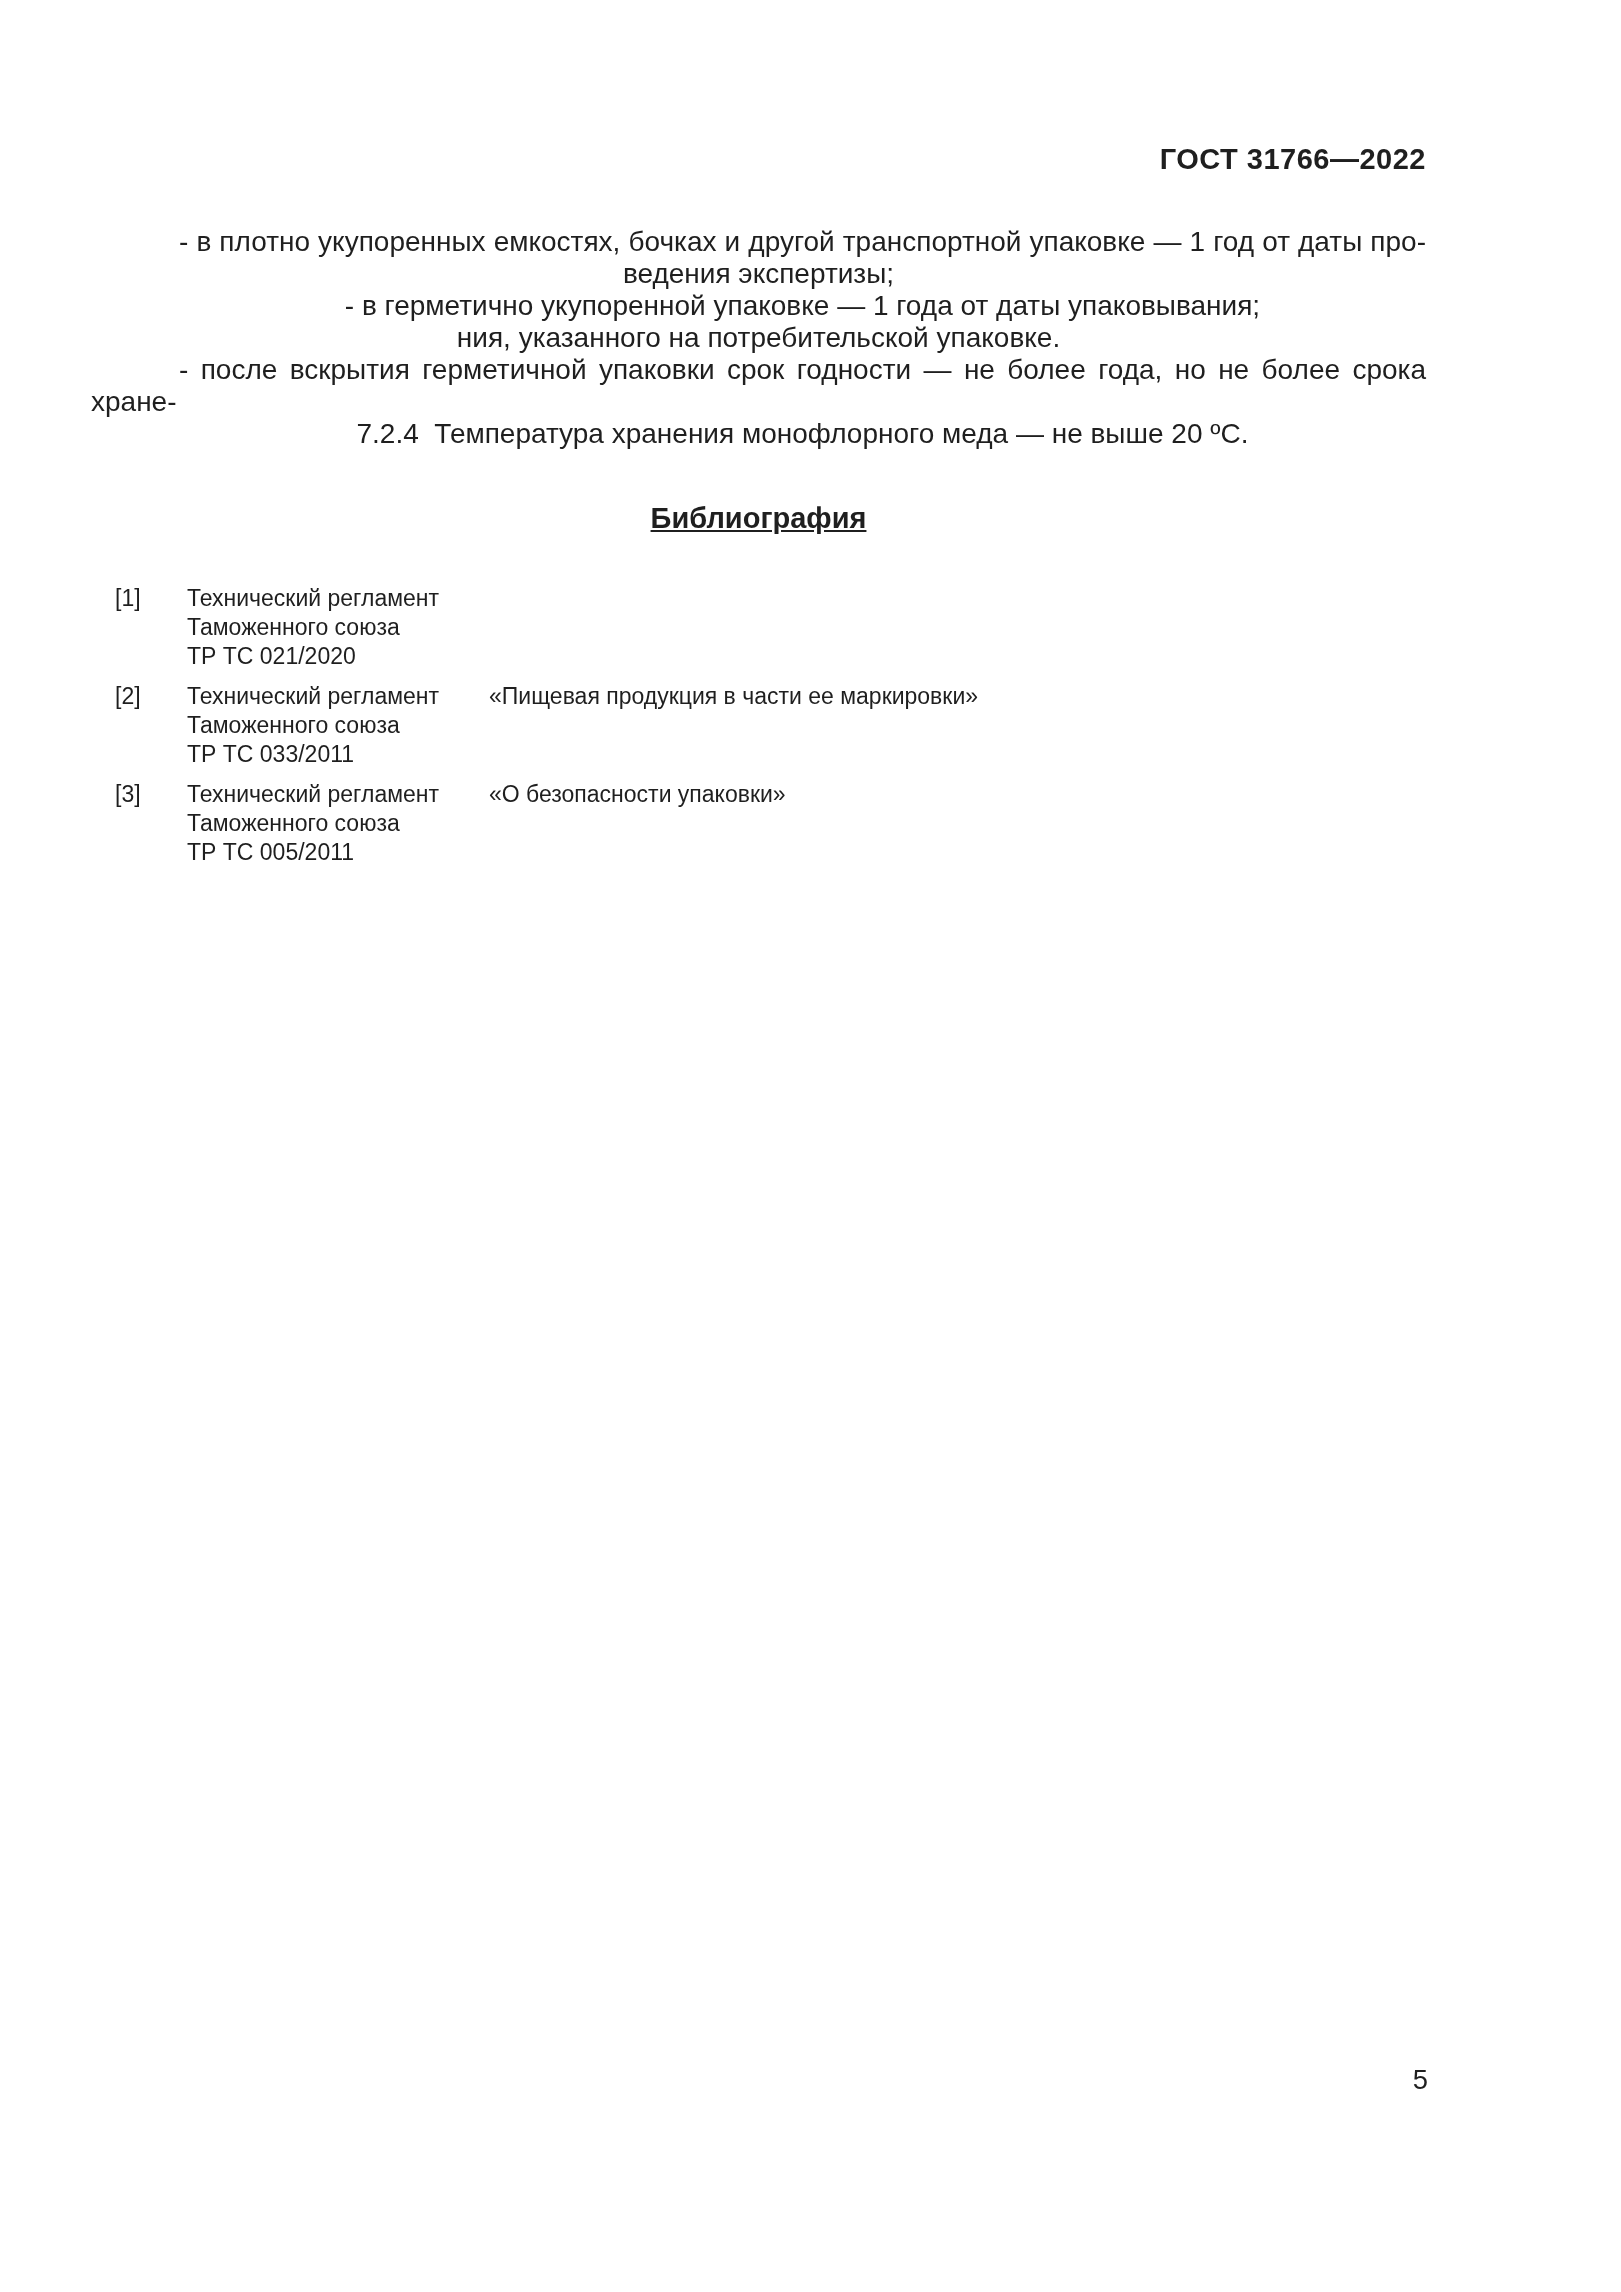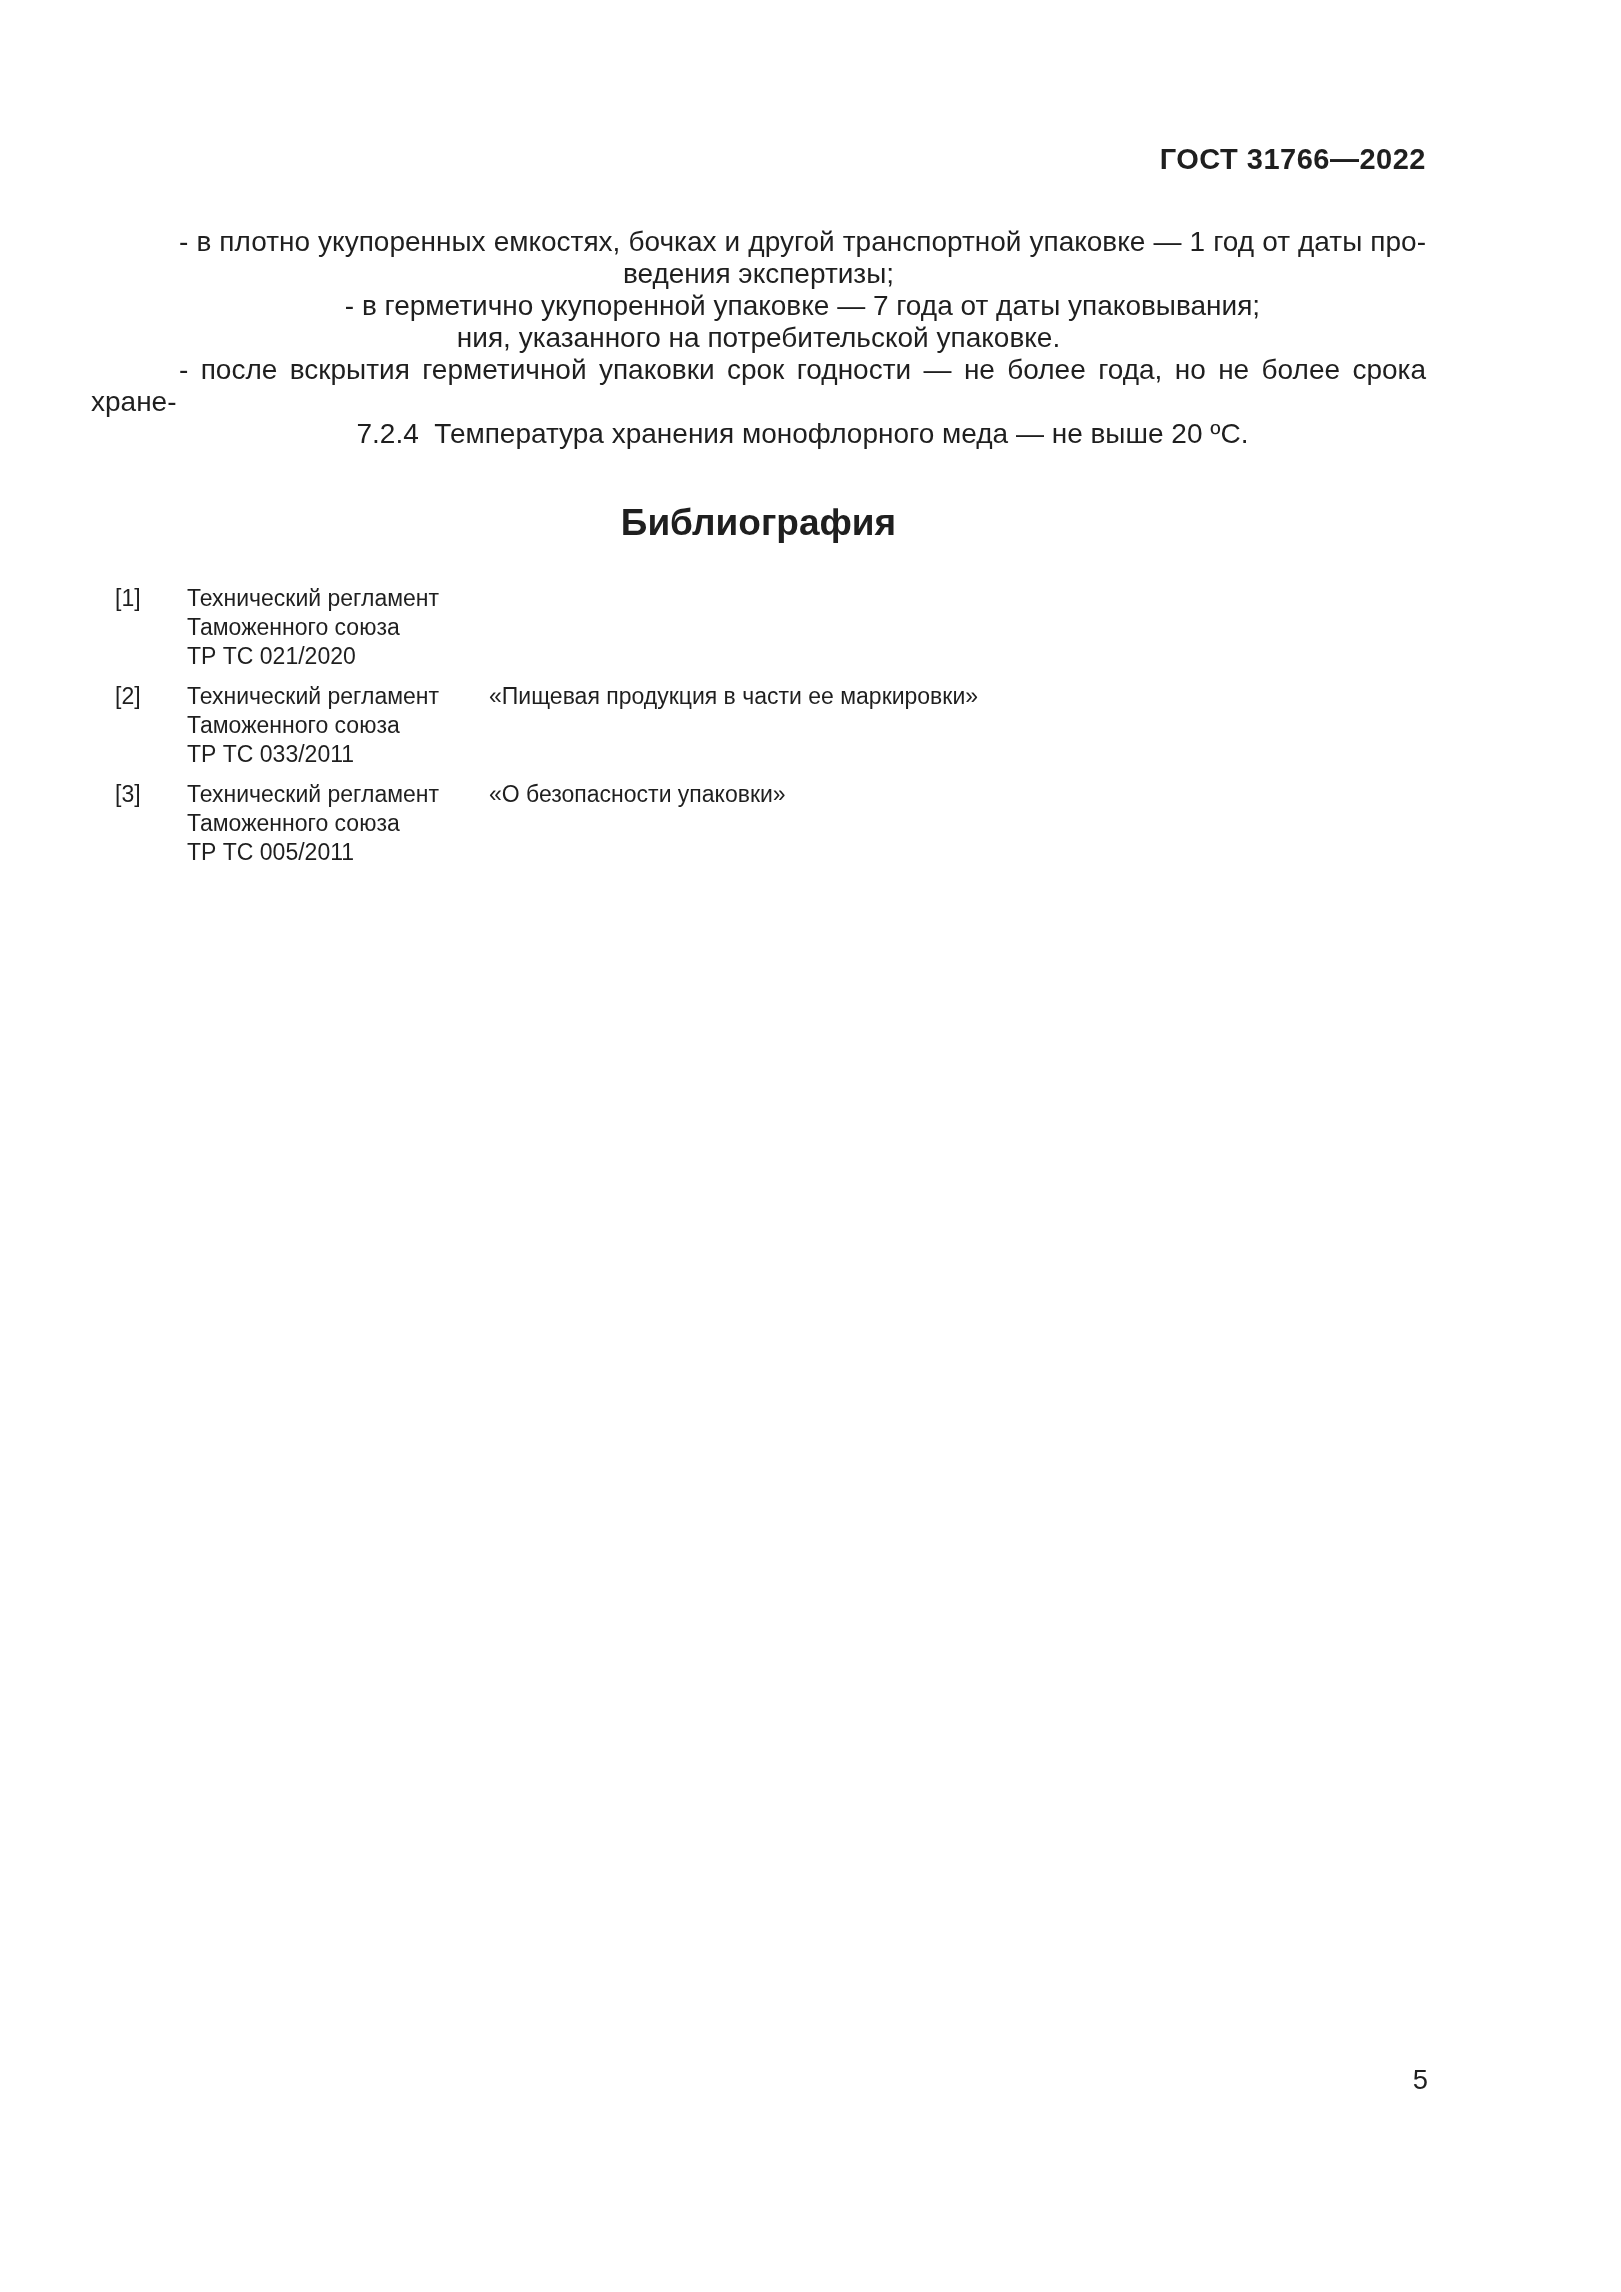--- a/index.html
+++ b/index.html
@@ -44,22 +44,23 @@
   .bline.jlast {
     text-align: justify;
     text-align-last: justify;
   }
   .biblio-heading {
     position: absolute;
     left: 91px;
     top: 502px;
     width: 1335px;
     text-align: center;
-    font-size: 37px;
+    font-size: 29px;
     font-weight: bold;
+    text-decoration: underline;
   }
   .biblio-list {
     position: absolute;
     left: 115px;
     top: 584px;
     width: 1313px;
     font-size: 23px;
     line-height: 29px;
   }
   .bib-entry {
@@ -83,21 +84,21 @@
 </head>
 <body>
 
 <div class="page">
 
   <div class="doc-header">ГОСТ 31766—2022</div>
 
   <div class="body-block">
     <div class="bline indent jlast">- в плотно укупоренных емкостях, бочках и другой транспортной упаковке — 1 год от даты про-</div>
     <div class="bline">ведения экспертизы;</div>
-    <div class="bline indent">- в герметично укупоренной упаковке — 7 года от даты упаковывания;</div>
+    <div class="bline indent">- в герметично укупоренной упаковке — 1 года от даты упаковывания;</div>
     <div class="bline">ния, указанного на потребительской упаковке.</div>
     <div class="bline indent jlast">- после вскрытия герметичной упаковки срок годности — не более года, но не более срока хране-</div>
     <div class="bline indent">7.2.4&nbsp; Температура хранения монофлорного меда — не выше 20 ºС.</div>
   </div>
 
   <div class="biblio-heading">Библиография</div>
 
   <div class="biblio-list">
 
     <div class="bib-entry">

